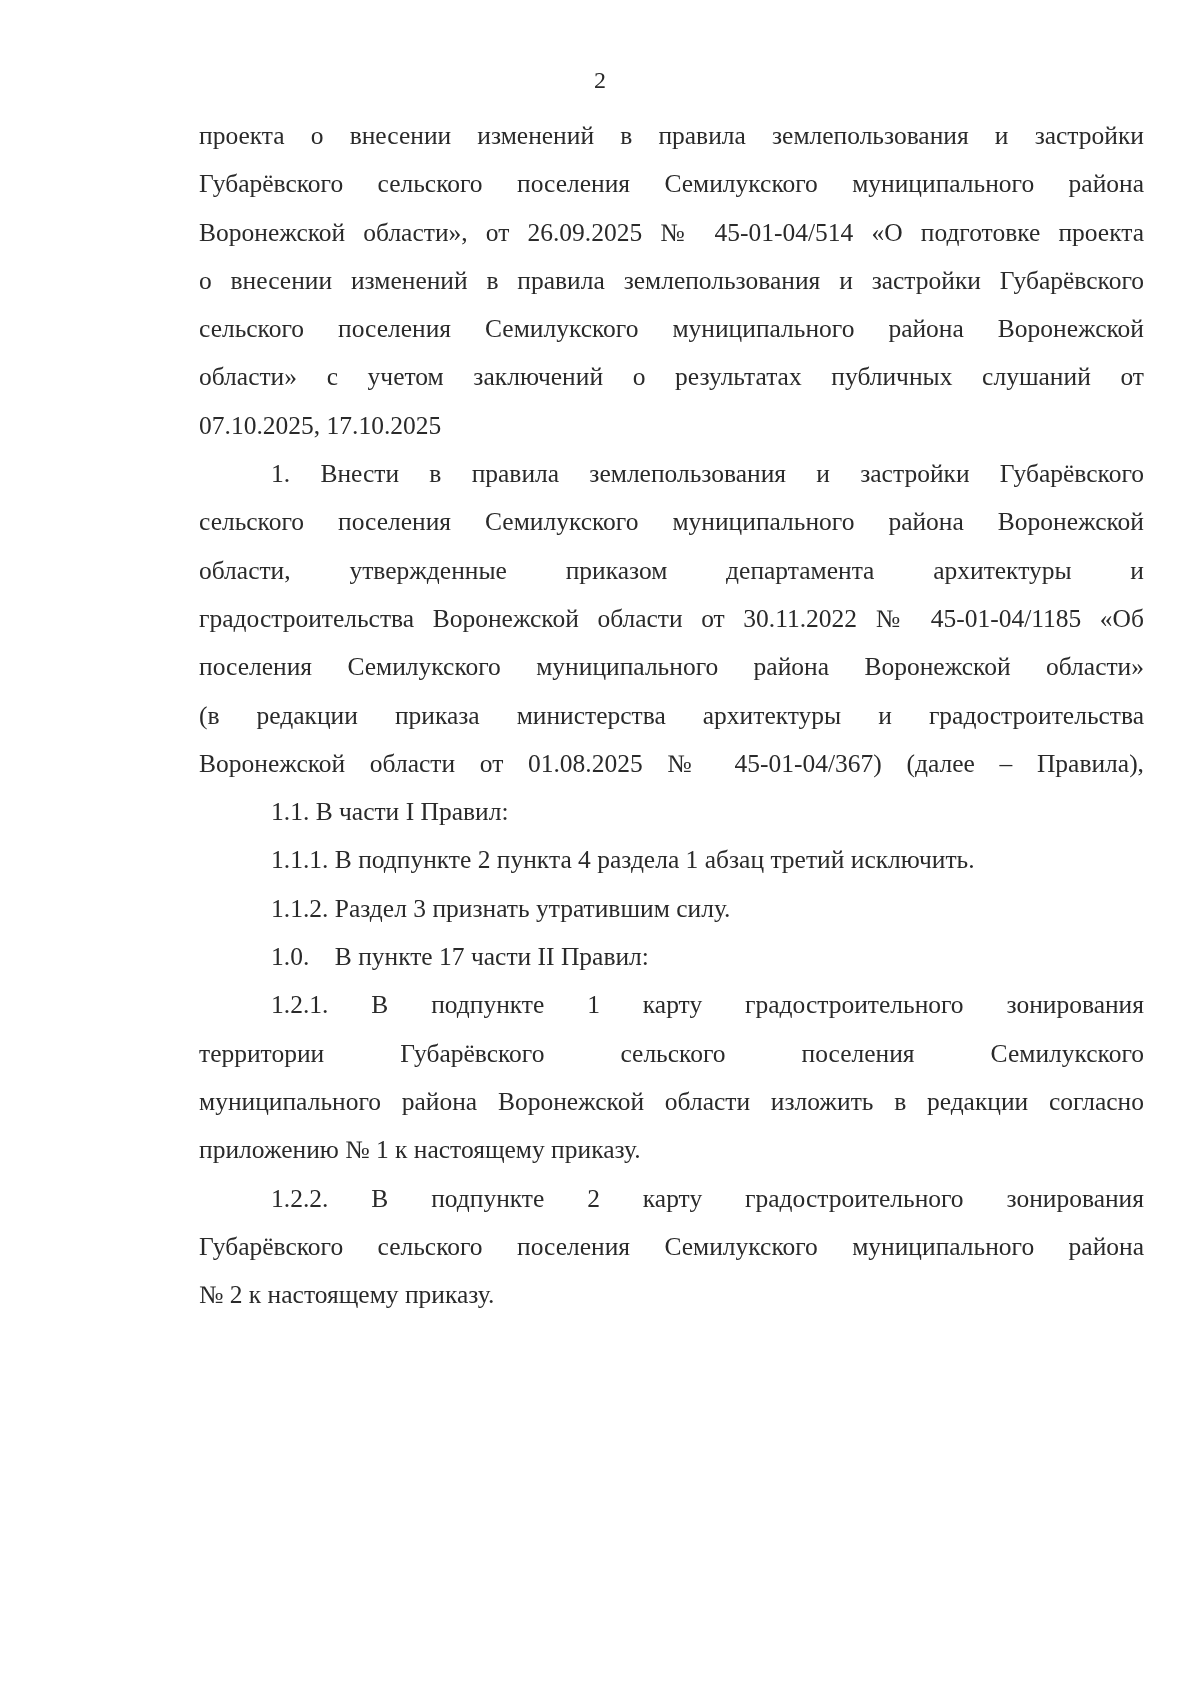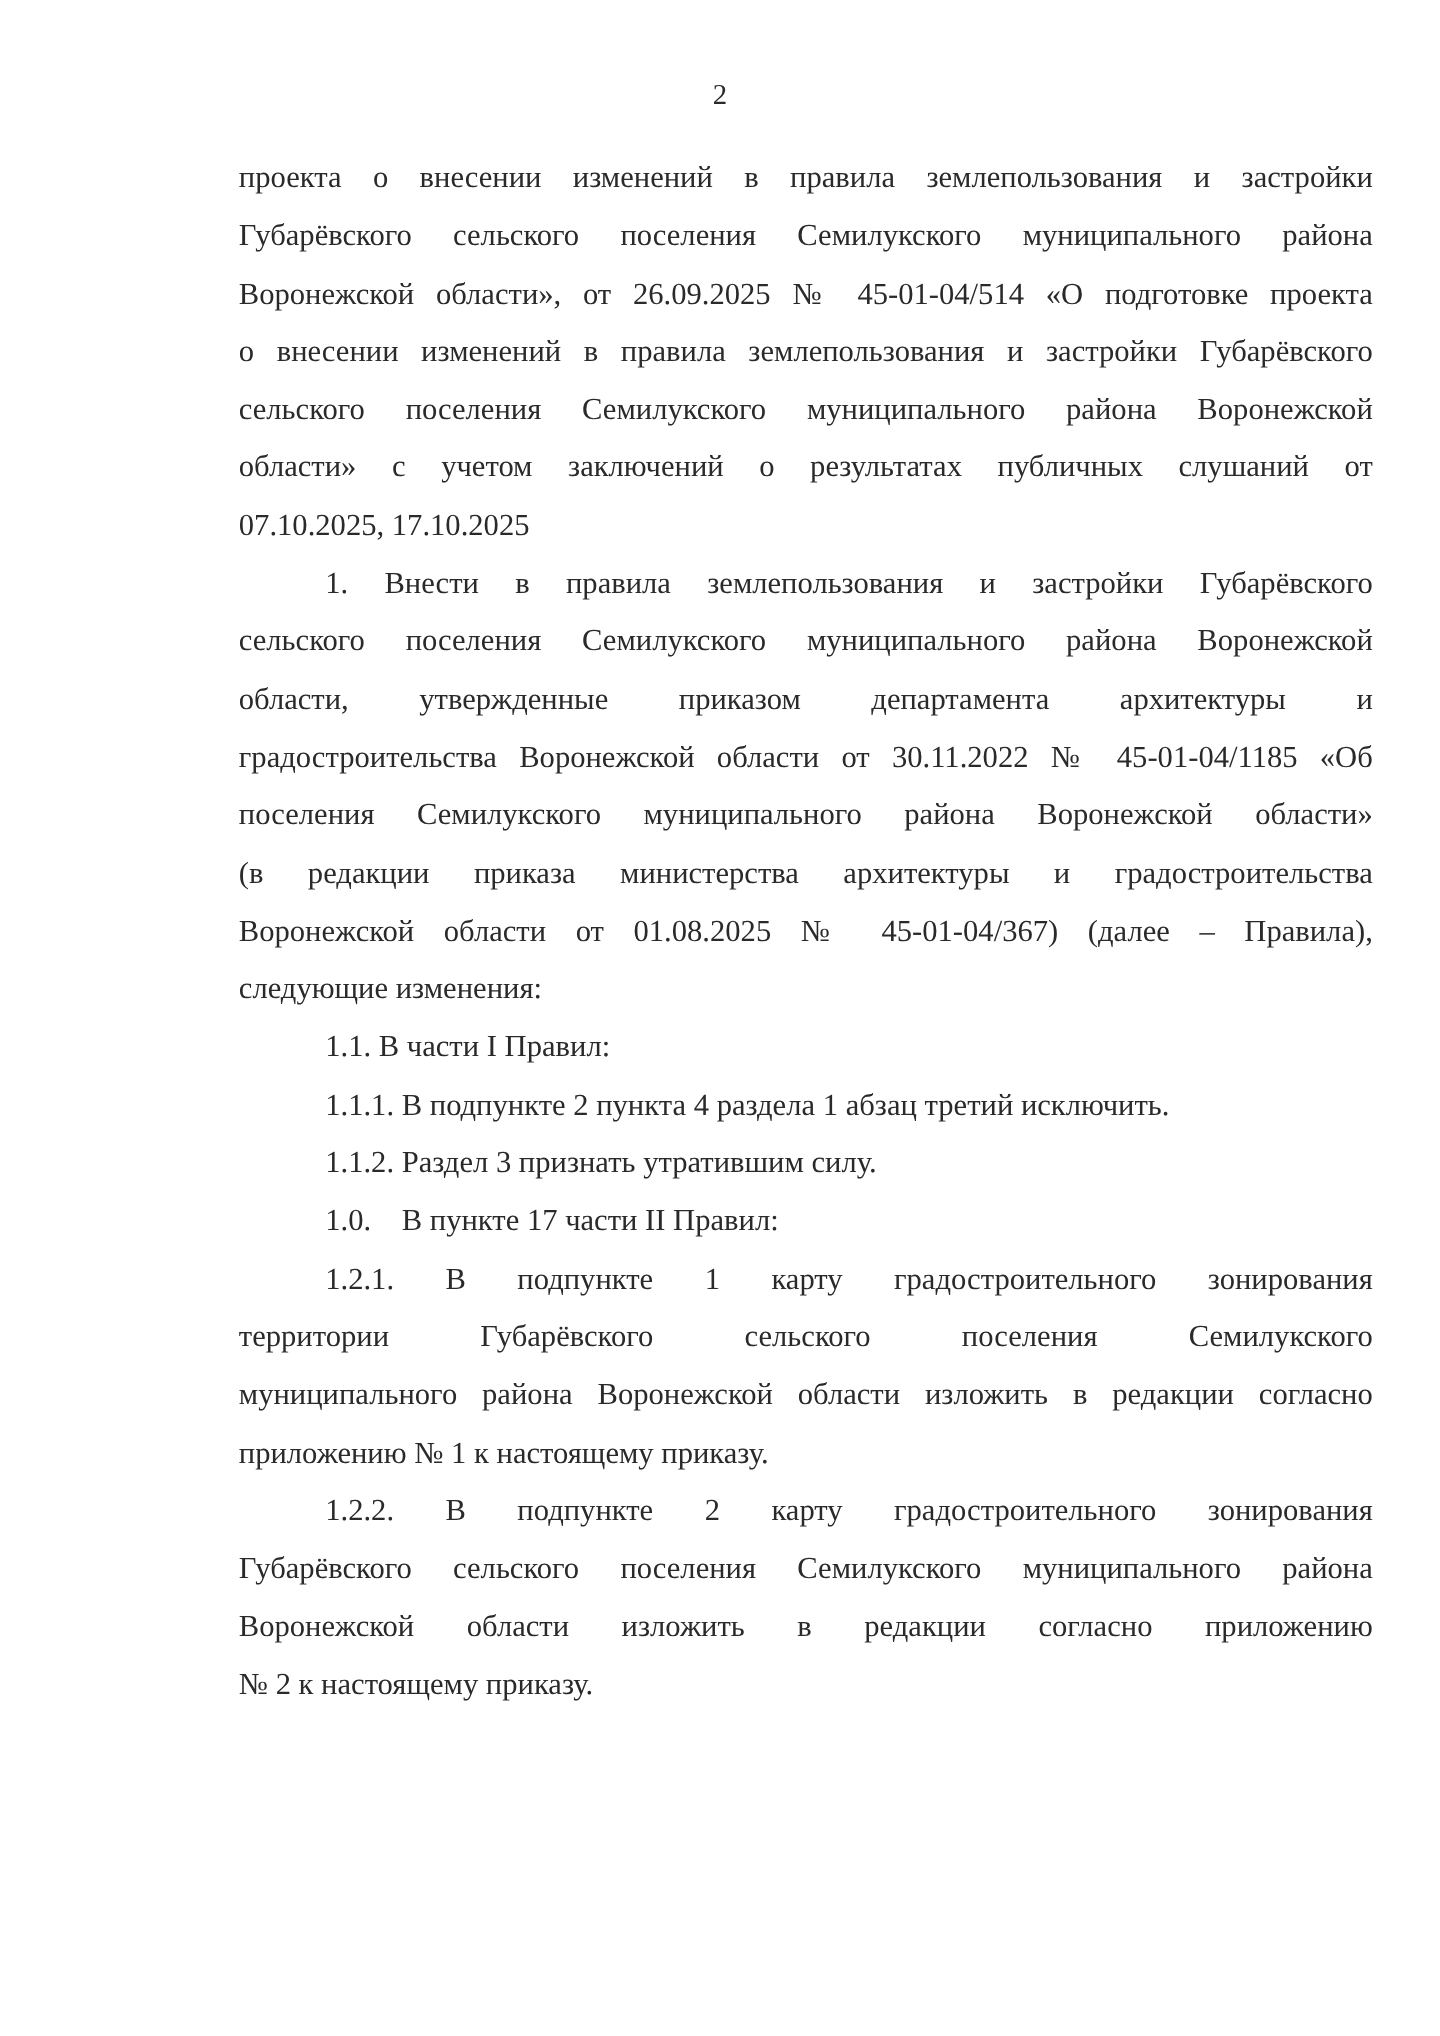--- a/index.html
+++ b/index.html
@@ -27,21 +27,21 @@
     top: 66px;
     left: 0;
     width: 1200px;
     text-align: center;
     font-size: 24px;
     line-height: 28px;
   }
   .body-text {
     position: absolute;
     left: 199px;
-    top: 124px;
+    top: 112px;
     width: 945px;
   }
   .line {
     display: block;
     height: 48.3px;
     font-size: 25.5px;
     line-height: 48.3px;
     white-space: nowrap;
     text-align: justify;
     text-align-last: justify;
@@ -71,27 +71,25 @@
     <div class="line">сельского поселения Семилукского муниципального района Воронежской</div>
     <div class="line">области» с учетом заключений о результатах публичных слушаний от</div>
     <div class="line last">07.10.2025, 17.10.2025</div>
     <div class="line indent">1. Внести в правила землепользования и застройки Губарёвского</div>
     <div class="line">сельского поселения  Семилукского муниципального района Воронежской</div>
     <div class="line">области, утвержденные приказом департамента архитектуры и</div>
     <div class="line">градостроительства Воронежской области от 30.11.2022 № 45-01-04/1185 «Об</div>
     <div class="line">поселения Семилукского муниципального района Воронежской области»</div>
     <div class="line">(в редакции приказа министерства архитектуры и градостроительства</div>
     <div class="line">Воронежской области от 01.08.2025 № 45-01-04/367) (далее – Правила),</div>
-    <div class="line last">следующие изменения:</div>
     <div class="line indent last">1.1. В части I Правил:</div>
     <div class="line indent last">1.1.1. В подпункте 2 пункта 4 раздела 1 абзац третий исключить.</div>
     <div class="line indent last">1.1.2. Раздел 3 признать утратившим силу.</div>
     <div class="line indent last" style="white-space: pre;">1.0.    В пункте 17 части II Правил:</div>
     <div class="line indent">1.2.1. В подпункте 1 карту градостроительного зонирования</div>
     <div class="line">территории Губарёвского сельского поселения Семилукского</div>
     <div class="line">муниципального района Воронежской области изложить в редакции согласно</div>
     <div class="line last">приложению № 1 к настоящему приказу.</div>
     <div class="line indent">1.2.2. В подпункте 2 карту градостроительного зонирования</div>
     <div class="line">Губарёвского сельского поселения Семилукского муниципального района</div>
-    <div class="line">Воронежской области изложить в редакции согласно приложению</div>
     <div class="line last">№ 2 к настоящему приказу.</div>
   </div>
 </div>
 
 </body></html>

